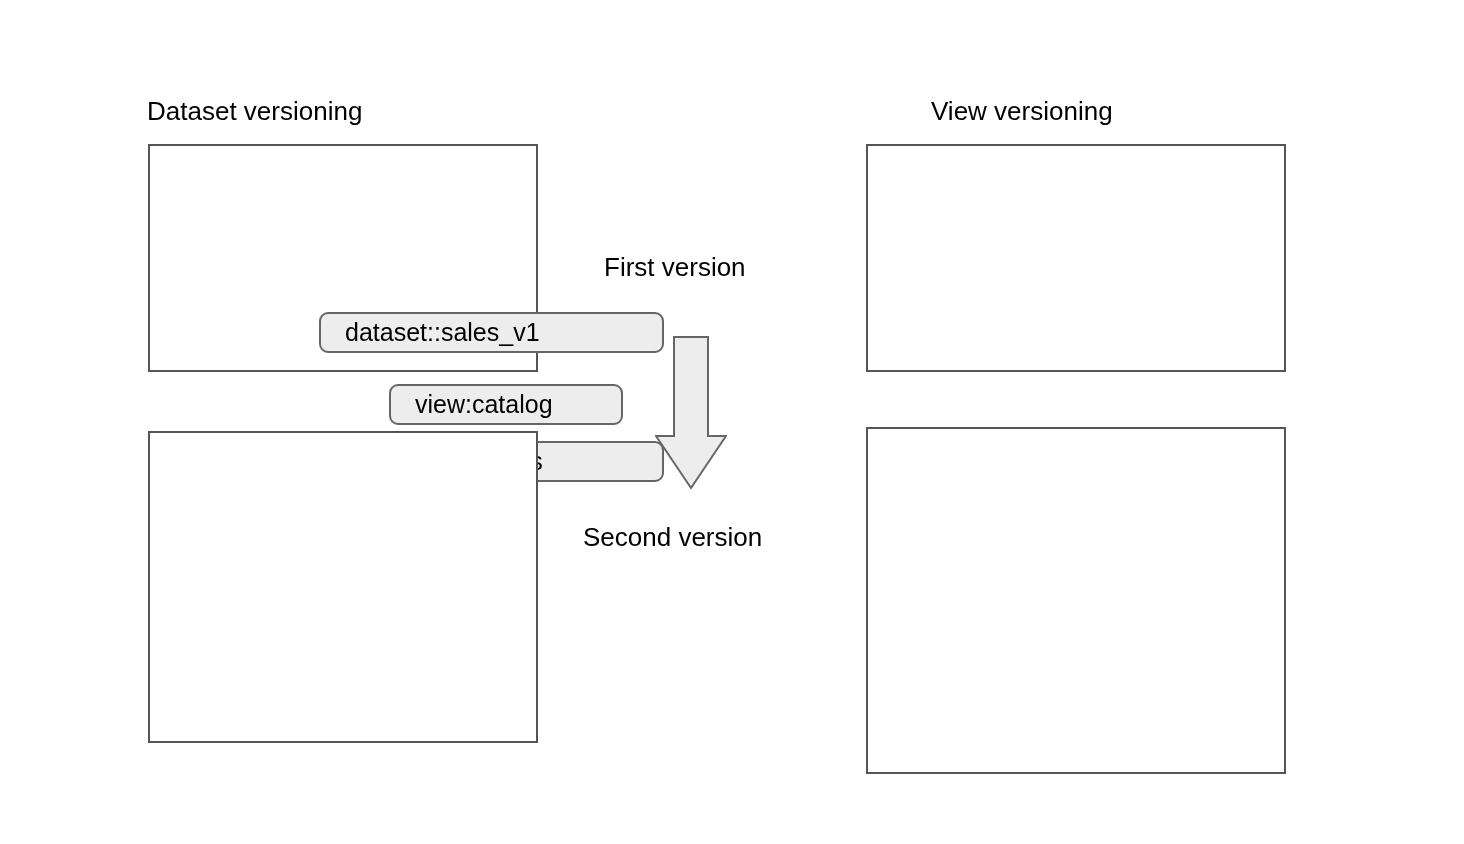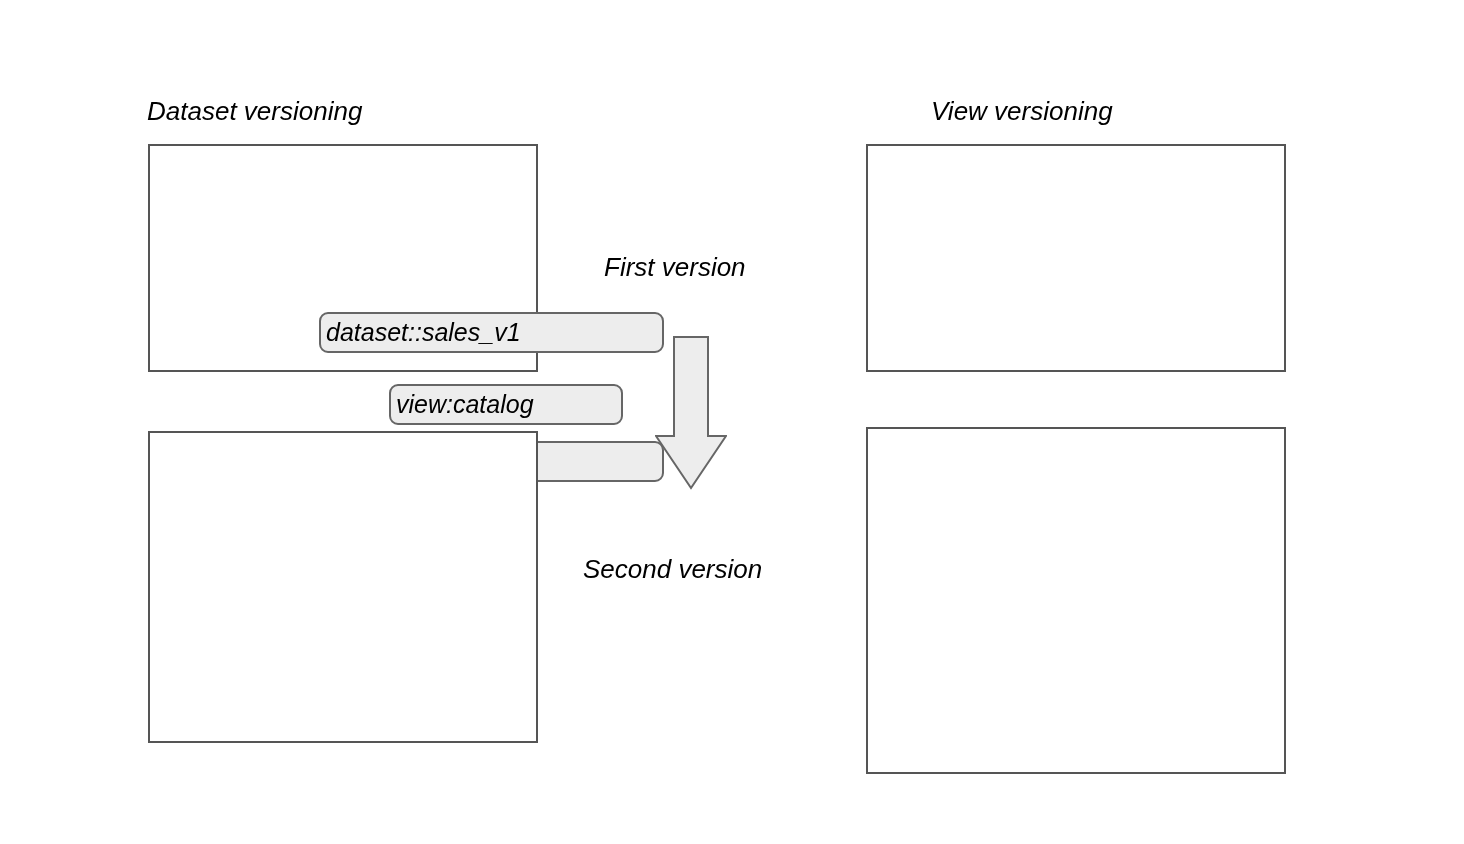--- a/index.html
+++ b/index.html
@@ -12,21 +12,20 @@
     height: 844px;
     position: relative;
     overflow: hidden;
     font-family: "Liberation Sans", sans-serif;
     color: #000000;
     -webkit-font-smoothing: antialiased;
   }
   .canvas {
     position: absolute;
     inset: 0;
-    font-style: italic;
   }
 
   
   .panel-title {
     position: absolute;
     font-size: 26px;
     line-height: 30px;
     color: #000000;
     white-space: nowrap;
   }
@@ -47,21 +46,21 @@
 
   
   .node {
     position: absolute;
     box-sizing: border-box;
     background: #ededed;
     border: 2px solid #666666;
     border-radius: 9px;
     display: flex;
     align-items: center;
-    padding-left: 5px;
+    padding-left: 24px;
     font-size: 25px;
     line-height: 25px;
     color: #000000;
     white-space: nowrap;
     text-align: right;
   }
   .node.dataset { height: 41px; }
   .node.view    { height: 41px; }
 
   
@@ -71,21 +70,21 @@
 
   
   .mid-label {
     position: absolute;
     font-size: 26px;
     line-height: 30px;
     color: #000000;
     white-space: nowrap;
   }
   #label-first  { left: 604px; top: 252px; }
-  #label-second { left: 583px; top: 554px; }
+  #label-second { left: 583px; top: 522px; }
 
   
   #flow-arrow {
     position: absolute;
     left: 655px;
     top: 336px;
     width: 72px;
     height: 154px;
   }
 </style>

